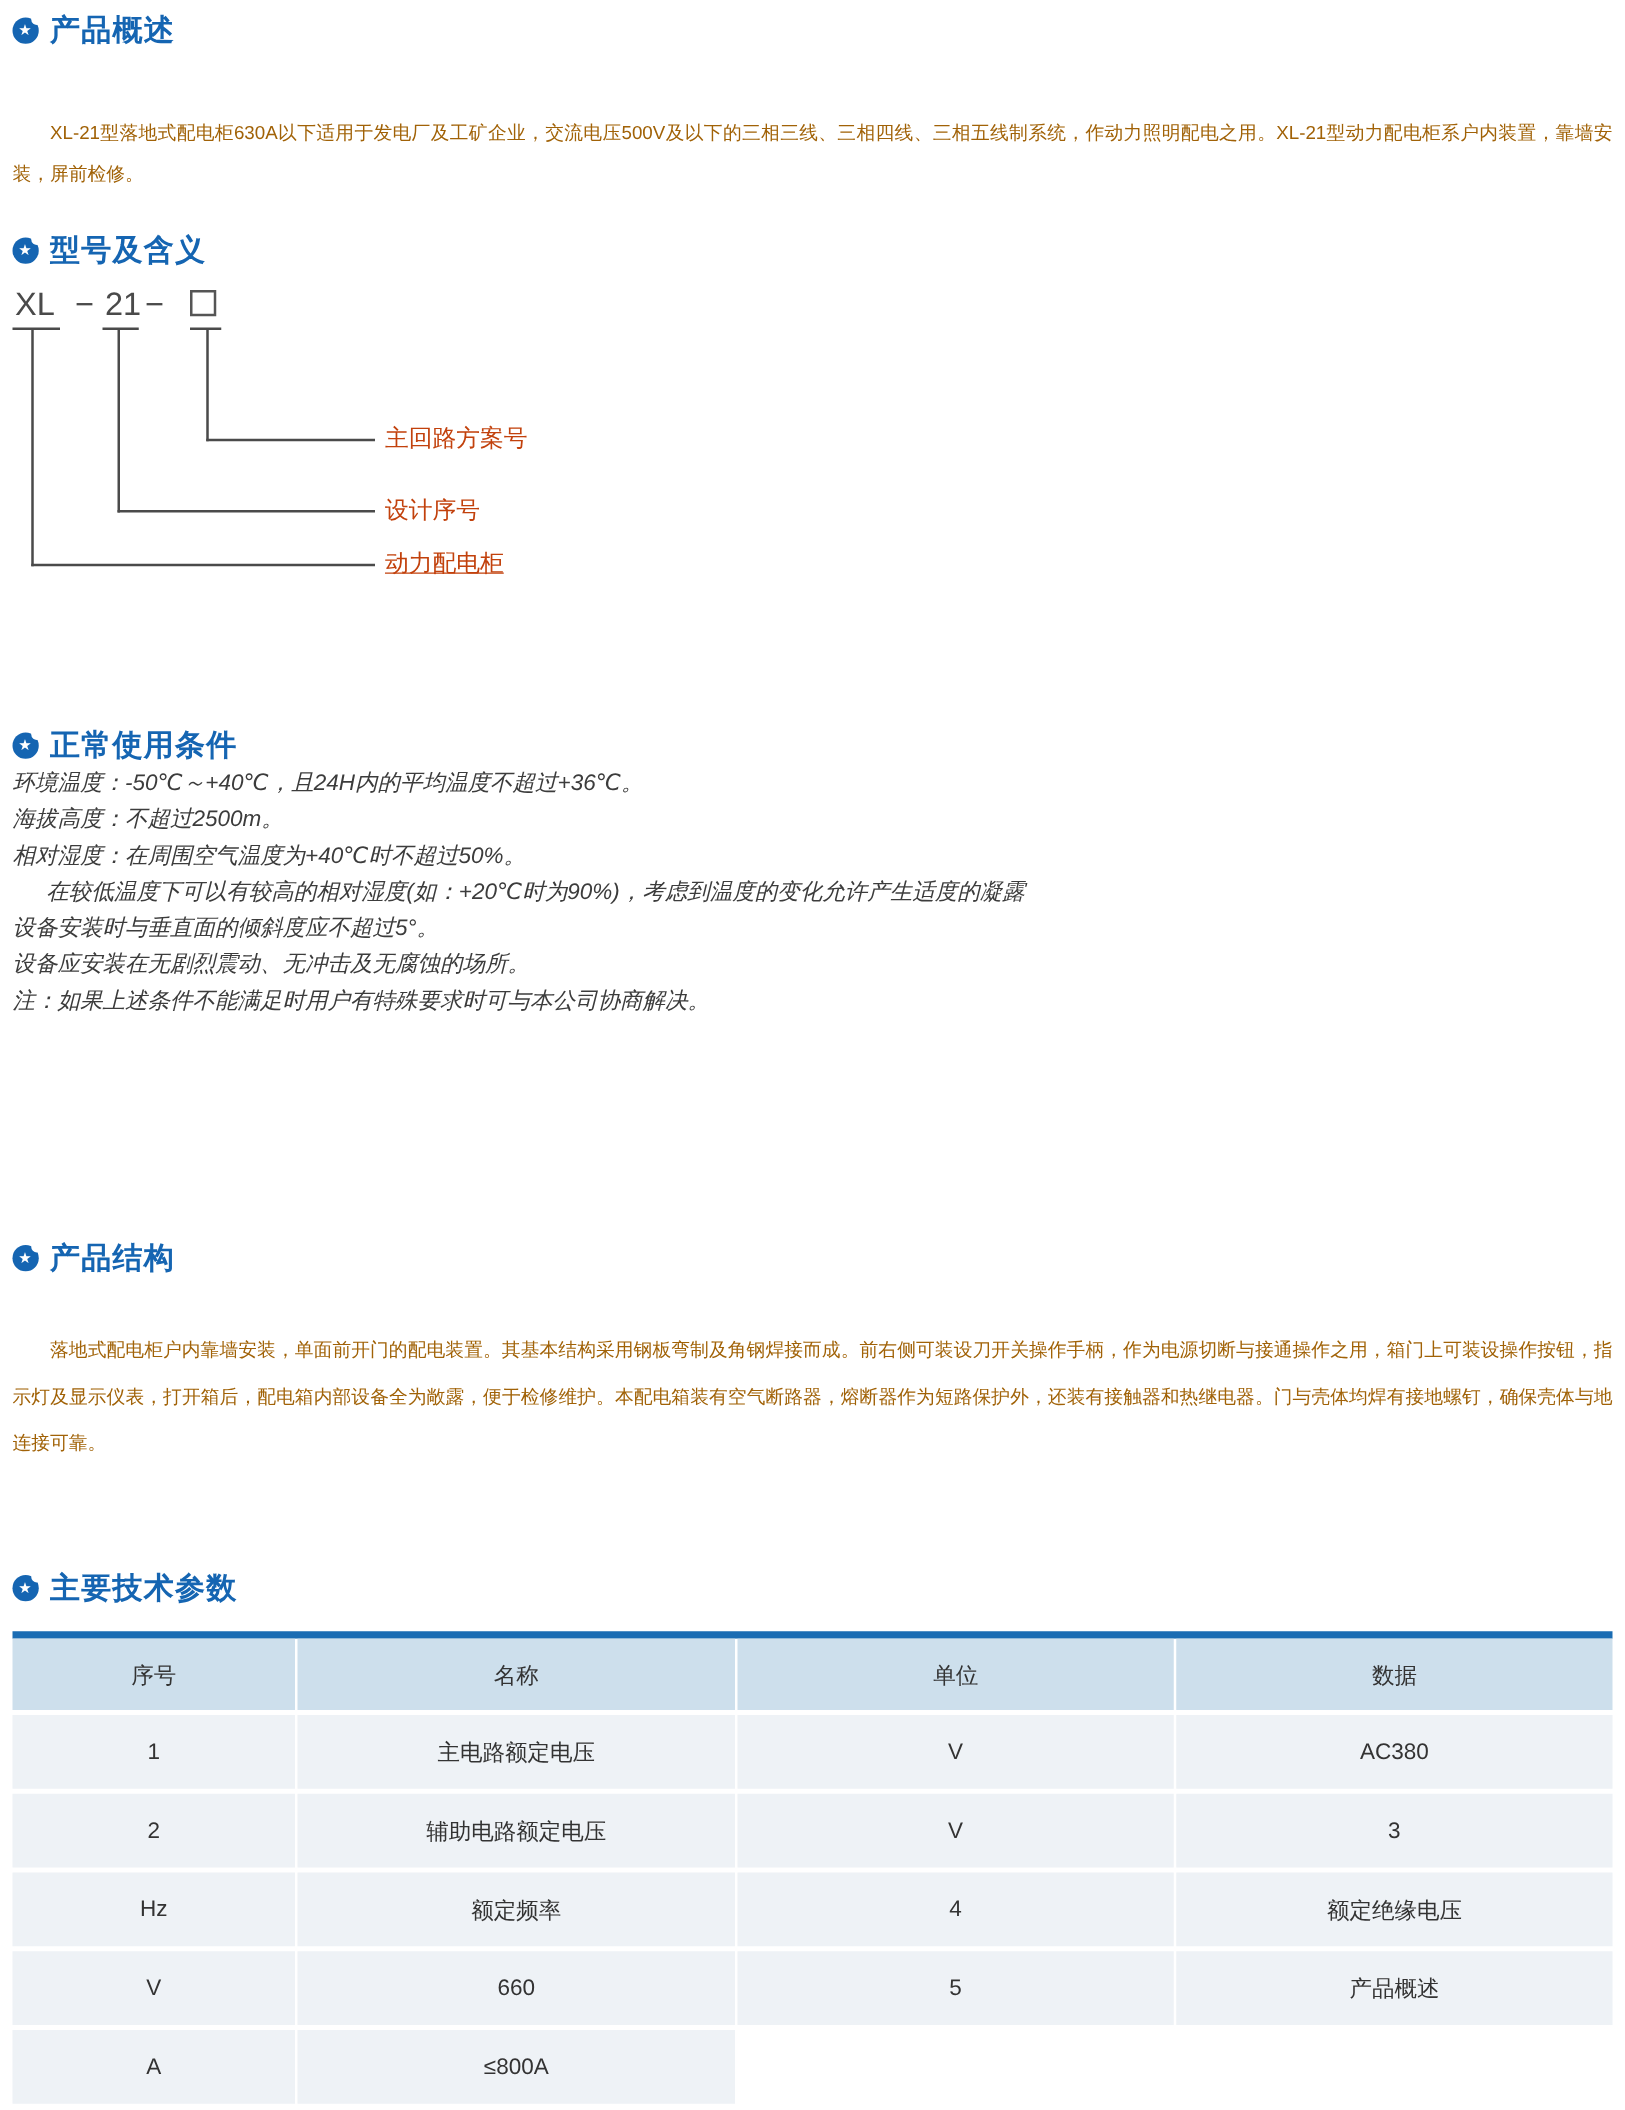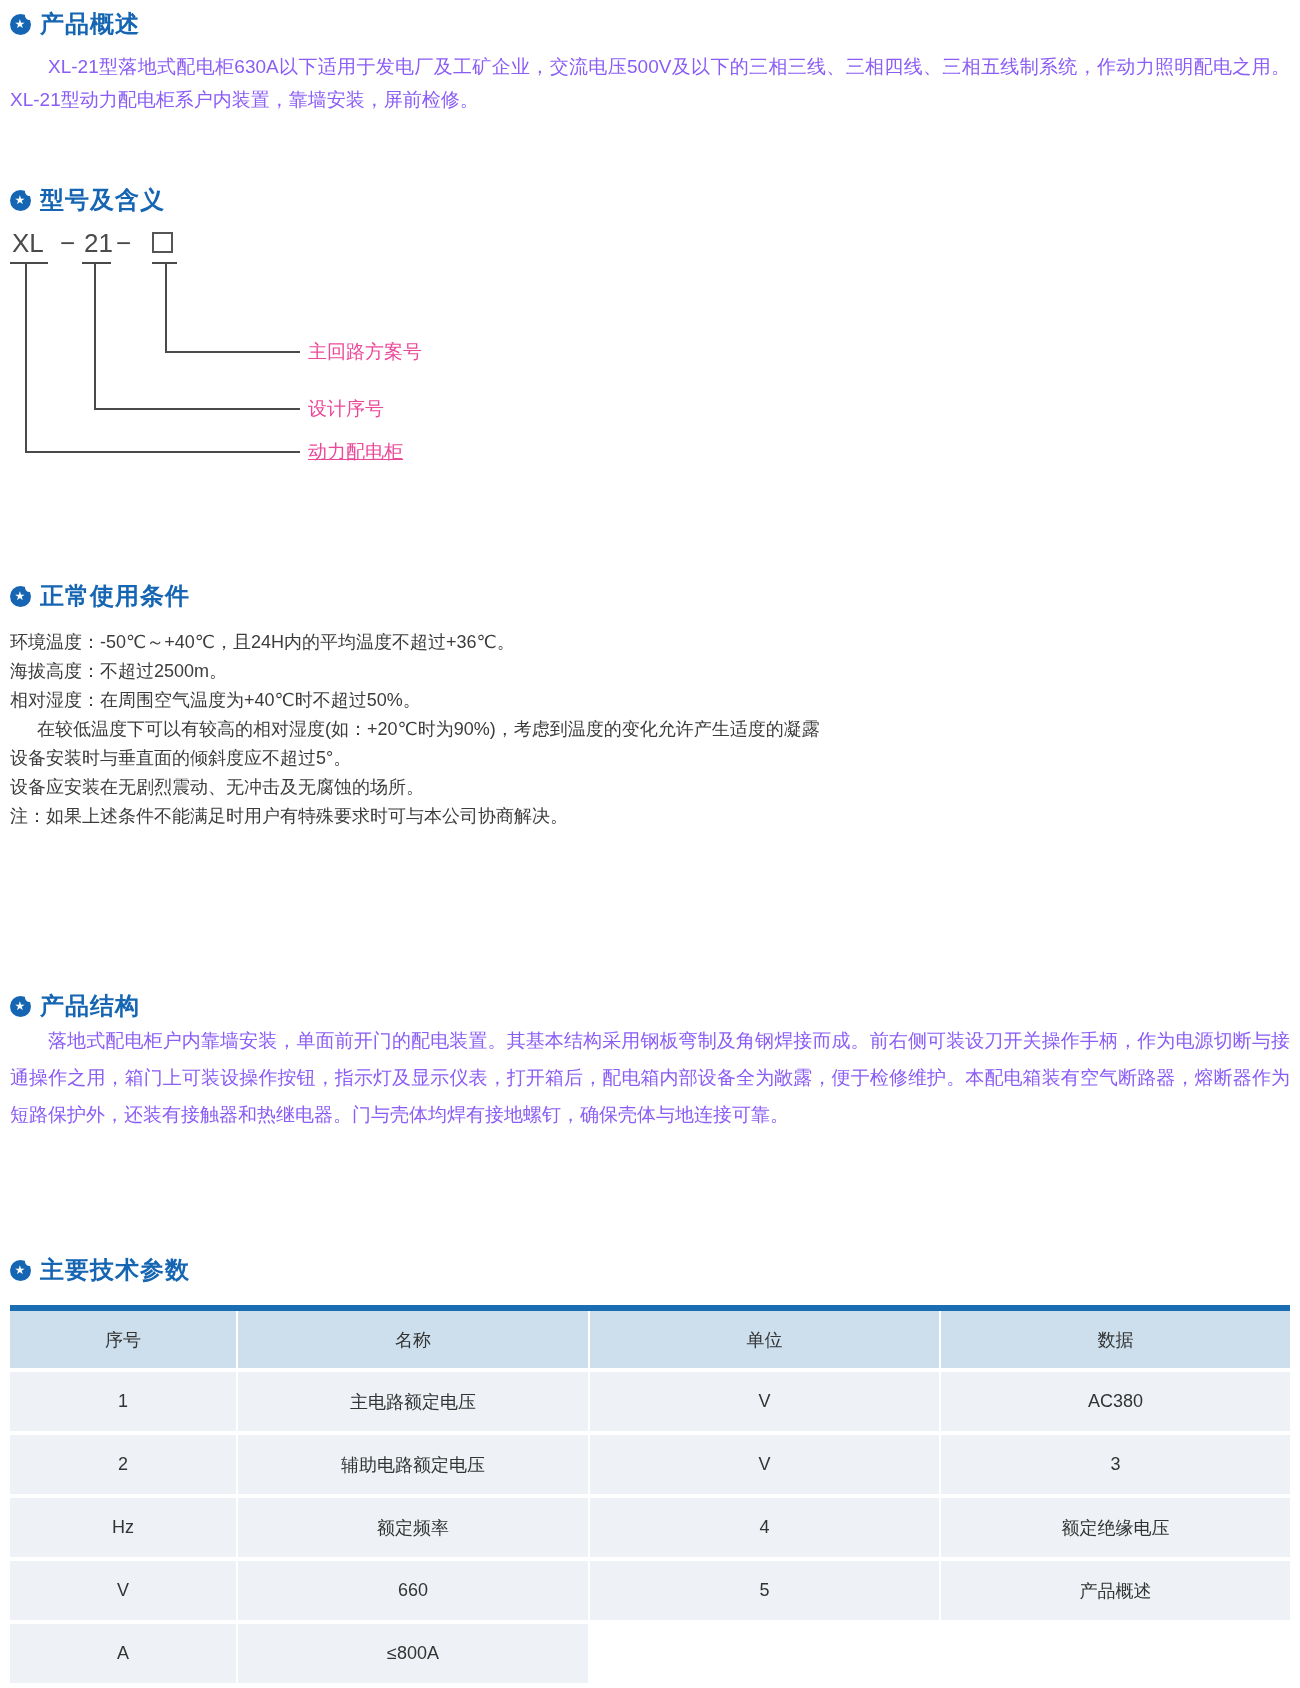--- a/index.html
+++ b/index.html
@@ -10,34 +10,34 @@
   
   .sec-title { position:absolute; left:10px; display:flex; align-items:center; gap:9px;
                color:#1565b2; font-size:24px; font-weight:600; letter-spacing:1px; }
   .star-badge { position:relative; width:21px; height:21px; border-radius:50%;
                 background:#1565b2; display:flex; align-items:center; justify-content:center; flex:0 0 auto; }
   .star-badge::after { content:""; position:absolute; width:9px; height:9px; background:#fff;
                        border-radius:50%; top:-3px; right:-3px; }
   .star-glyph { color:#fff; font-size:12px; line-height:1; position:relative; z-index:1; }
 
   
-  .para { position:absolute; left:10px; width:1280px; font-size:19px; line-height:33px;
-          text-align:justify; text-indent:2em; color:#8b5cf6; }
+  .para { position:absolute; left:10px; width:1280px; font-size:15px; line-height:33px;
+          text-align:justify; text-indent:2em; color:#a16207;margin-top:40px; }
   .para-structure { line-height:37px; }
 
   
   .diagram { position:absolute; left:0; top:200px; width:620px; height:290px; font-size:26px; color:#4a4a4a; }
   .code-part { position:absolute; line-height:30px; }
   .code-box { position:absolute; width:21px; height:21px; border:2px solid #555; background:#fff; }
   .dline { position:absolute; background:#4a4a4a; }
-  .dlabel { position:absolute; font-size:19px; line-height:24px; color:#ec4899; white-space:nowrap; }
+  .dlabel { position:absolute; font-size:19px; line-height:24px; color:#c2410c; white-space:nowrap; }
 
   
-  .cond-list { position:absolute; left:10px; top:628px; width:1280px; font-size:18px;
-               line-height:29px; color:#3c3c3c; }
+  .cond-list { position:absolute; left:10px; top:612px; width:1280px; font-size:18px;
+               line-height:29px; color:#3c3c3c;font-style:italic; }
   .cond-list div:nth-child(4) { padding-left:27px; }
 
   
   .param-table-wrap { position:absolute; left:10px; top:1305px; width:1280px; }
   .tbl-topbar { height:6px; background:#1a6cb3; }
   .param-table { display:grid; grid-template-columns:226px 350px 349px 349px;
                  column-gap:2px; row-gap:4px; background:#fff; margin-top:0; }
   .cell { display:flex; align-items:center; justify-content:center; font-size:18px; color:#333; }
   .cell.head { height:57px; background:#cddfec; }
   .cell.body { height:59px; background:#eef2f6; }

